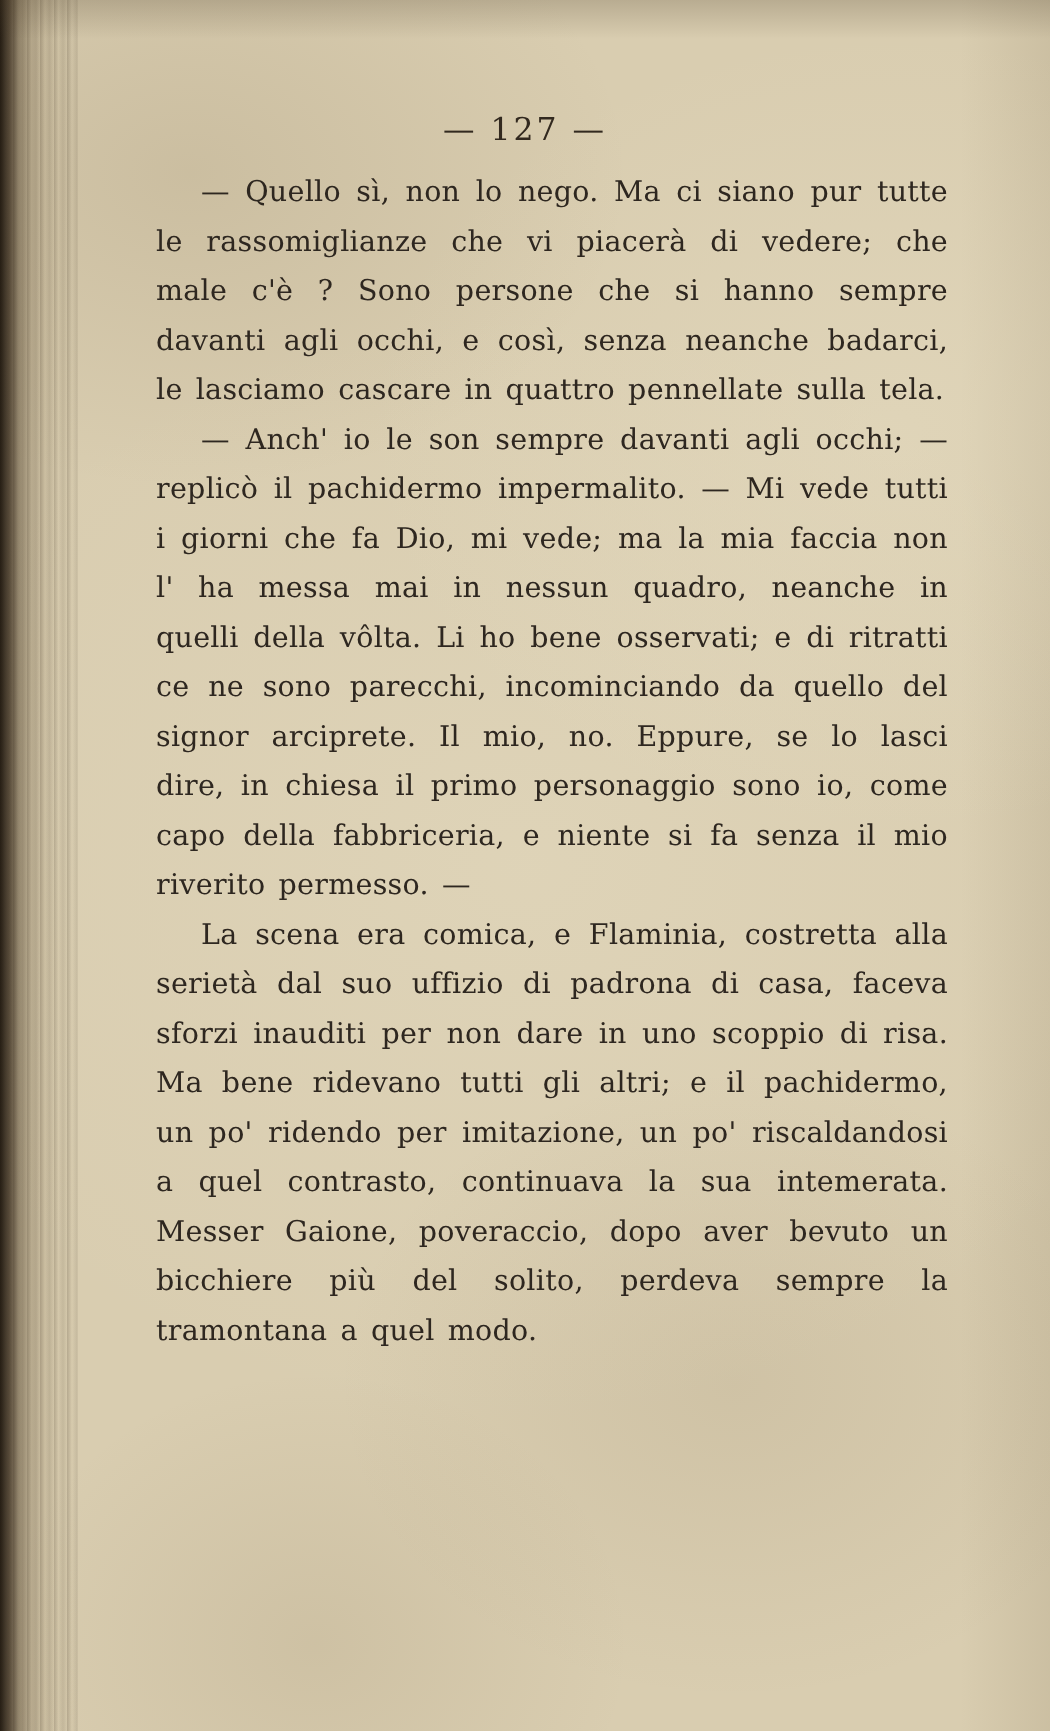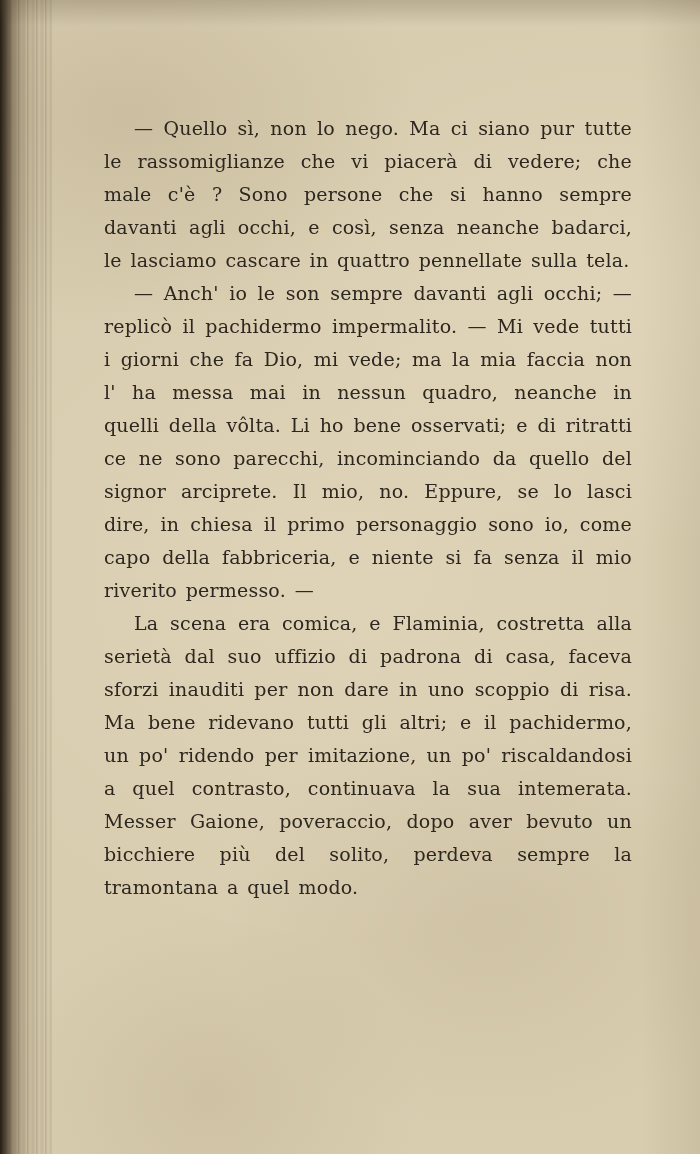--- a/index.html
+++ b/index.html
@@ -88,19 +88,20 @@
     text-indent: 30px;
   }
 </style>
 </head>
 <body>
 
 <div class="page">
   <div class="binding"></div>
   <div class="top-shade"></div>
 
+  <div class="page-number">— 127 —</div>
 
   <div class="text-block">
     <p>— Quello sì, non lo nego. Ma ci siano pur tutte le rassomiglianze che vi piacerà di vedere; che male c'è ? Sono persone che si hanno sempre davanti agli occhi, e così, senza neanche badarci, le lasciamo cascare in quattro pennellate sulla tela.</p>
     <p>— Anch' io le son sempre davanti agli occhi; — replicò il pachidermo impermalito. — Mi vede tutti i giorni che fa Dio, mi vede; ma la mia faccia non l' ha messa mai in nessun quadro, neanche in quelli della vôlta. Li ho bene osservati; e di ritratti ce ne sono parecchi, incominciando da quello del signor arciprete. Il mio, no. Eppure, se lo lasci dire, in chiesa il primo personaggio sono io, come capo della fabbriceria, e niente si fa senza il mio riverito permesso. —</p>
     <p>La scena era comica, e Flaminia, costretta alla serietà dal suo uffizio di padrona di casa, faceva sforzi inauditi per non dare in uno scoppio di risa. Ma bene ridevano tutti gli altri; e il pachidermo, un po' ridendo per imitazione, un po' riscaldandosi a quel contrasto, continuava la sua intemerata. Messer Gaione, poveraccio, dopo aver bevuto un bicchiere più del solito, perdeva sempre la tramontana a quel modo.</p>
   </div>
 </div>
 
 </body></html>

